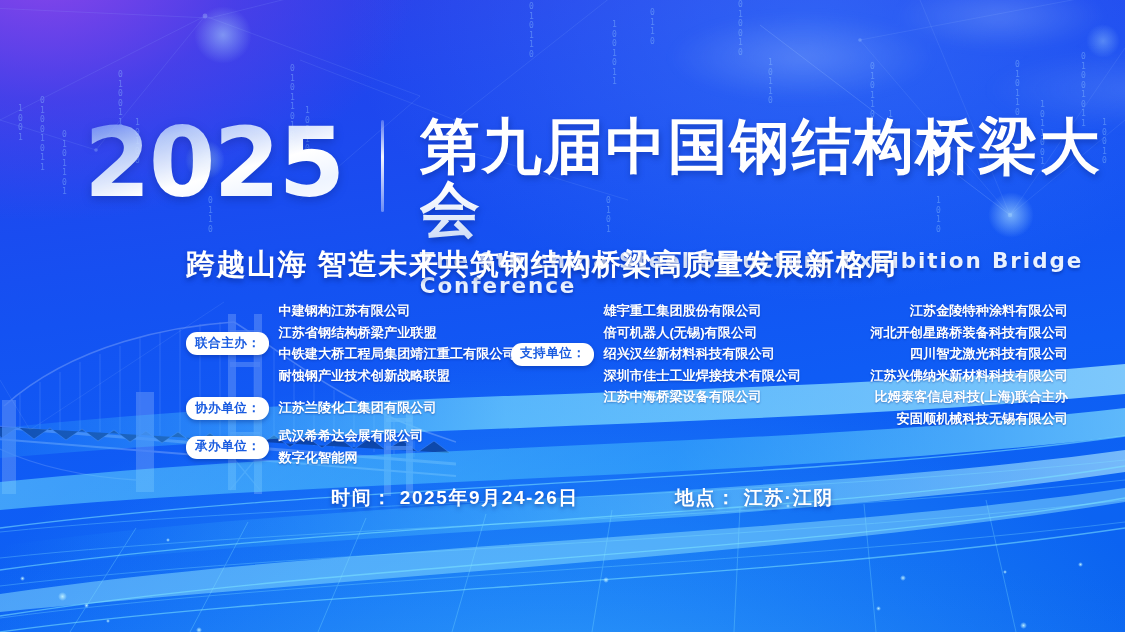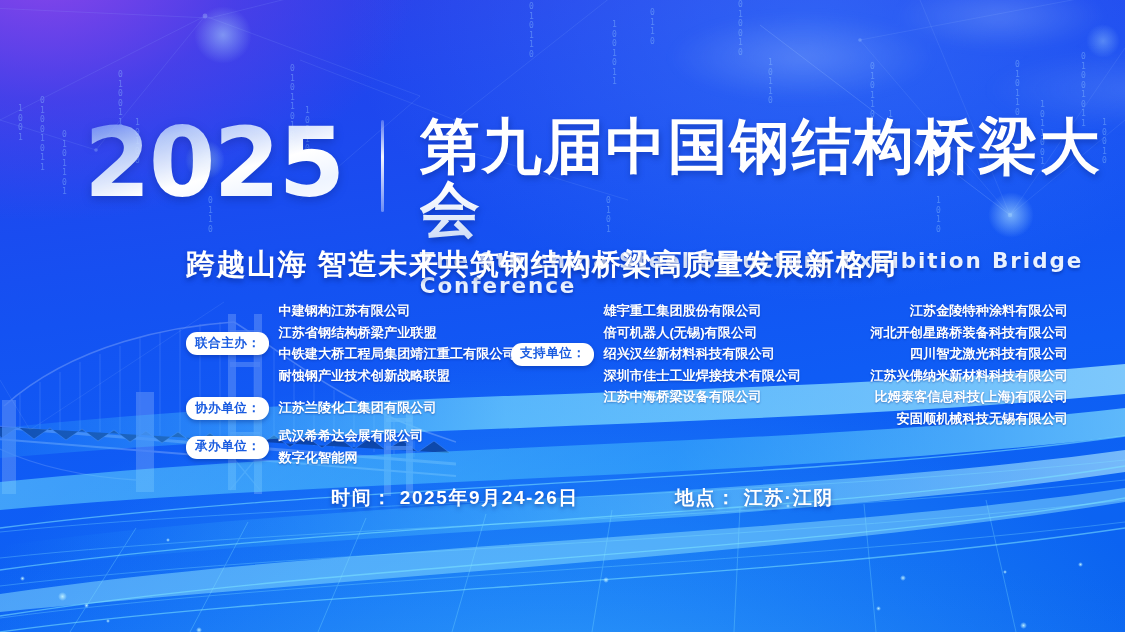--- a/index.html
+++ b/index.html
@@ -311,21 +311,21 @@
           <div>江苏中海桥梁设备有限公司</div>
         </div>
       </div>
     </div>
 
     <div class="col col-c">
       <div>江苏金陵特种涂料有限公司</div>
       <div>河北开创星路桥装备科技有限公司</div>
       <div>四川智龙激光科技有限公司</div>
       <div>江苏兴佛纳米新材料科技有限公司</div>
-      <div>比姆泰客信息科技(上海)有限公司</div>
+      <div>比姆泰客信息科技(上海)联合主办</div>
       <div>安固顺机械科技无锡有限公司</div>
     </div>
   </div>
 
   <div class="footer">
     <div class="foot-item">时间： 2025年9月24-26日</div>
     <div class="foot-item">地点： 江苏·江阴</div>
   </div>
 
 </div>

